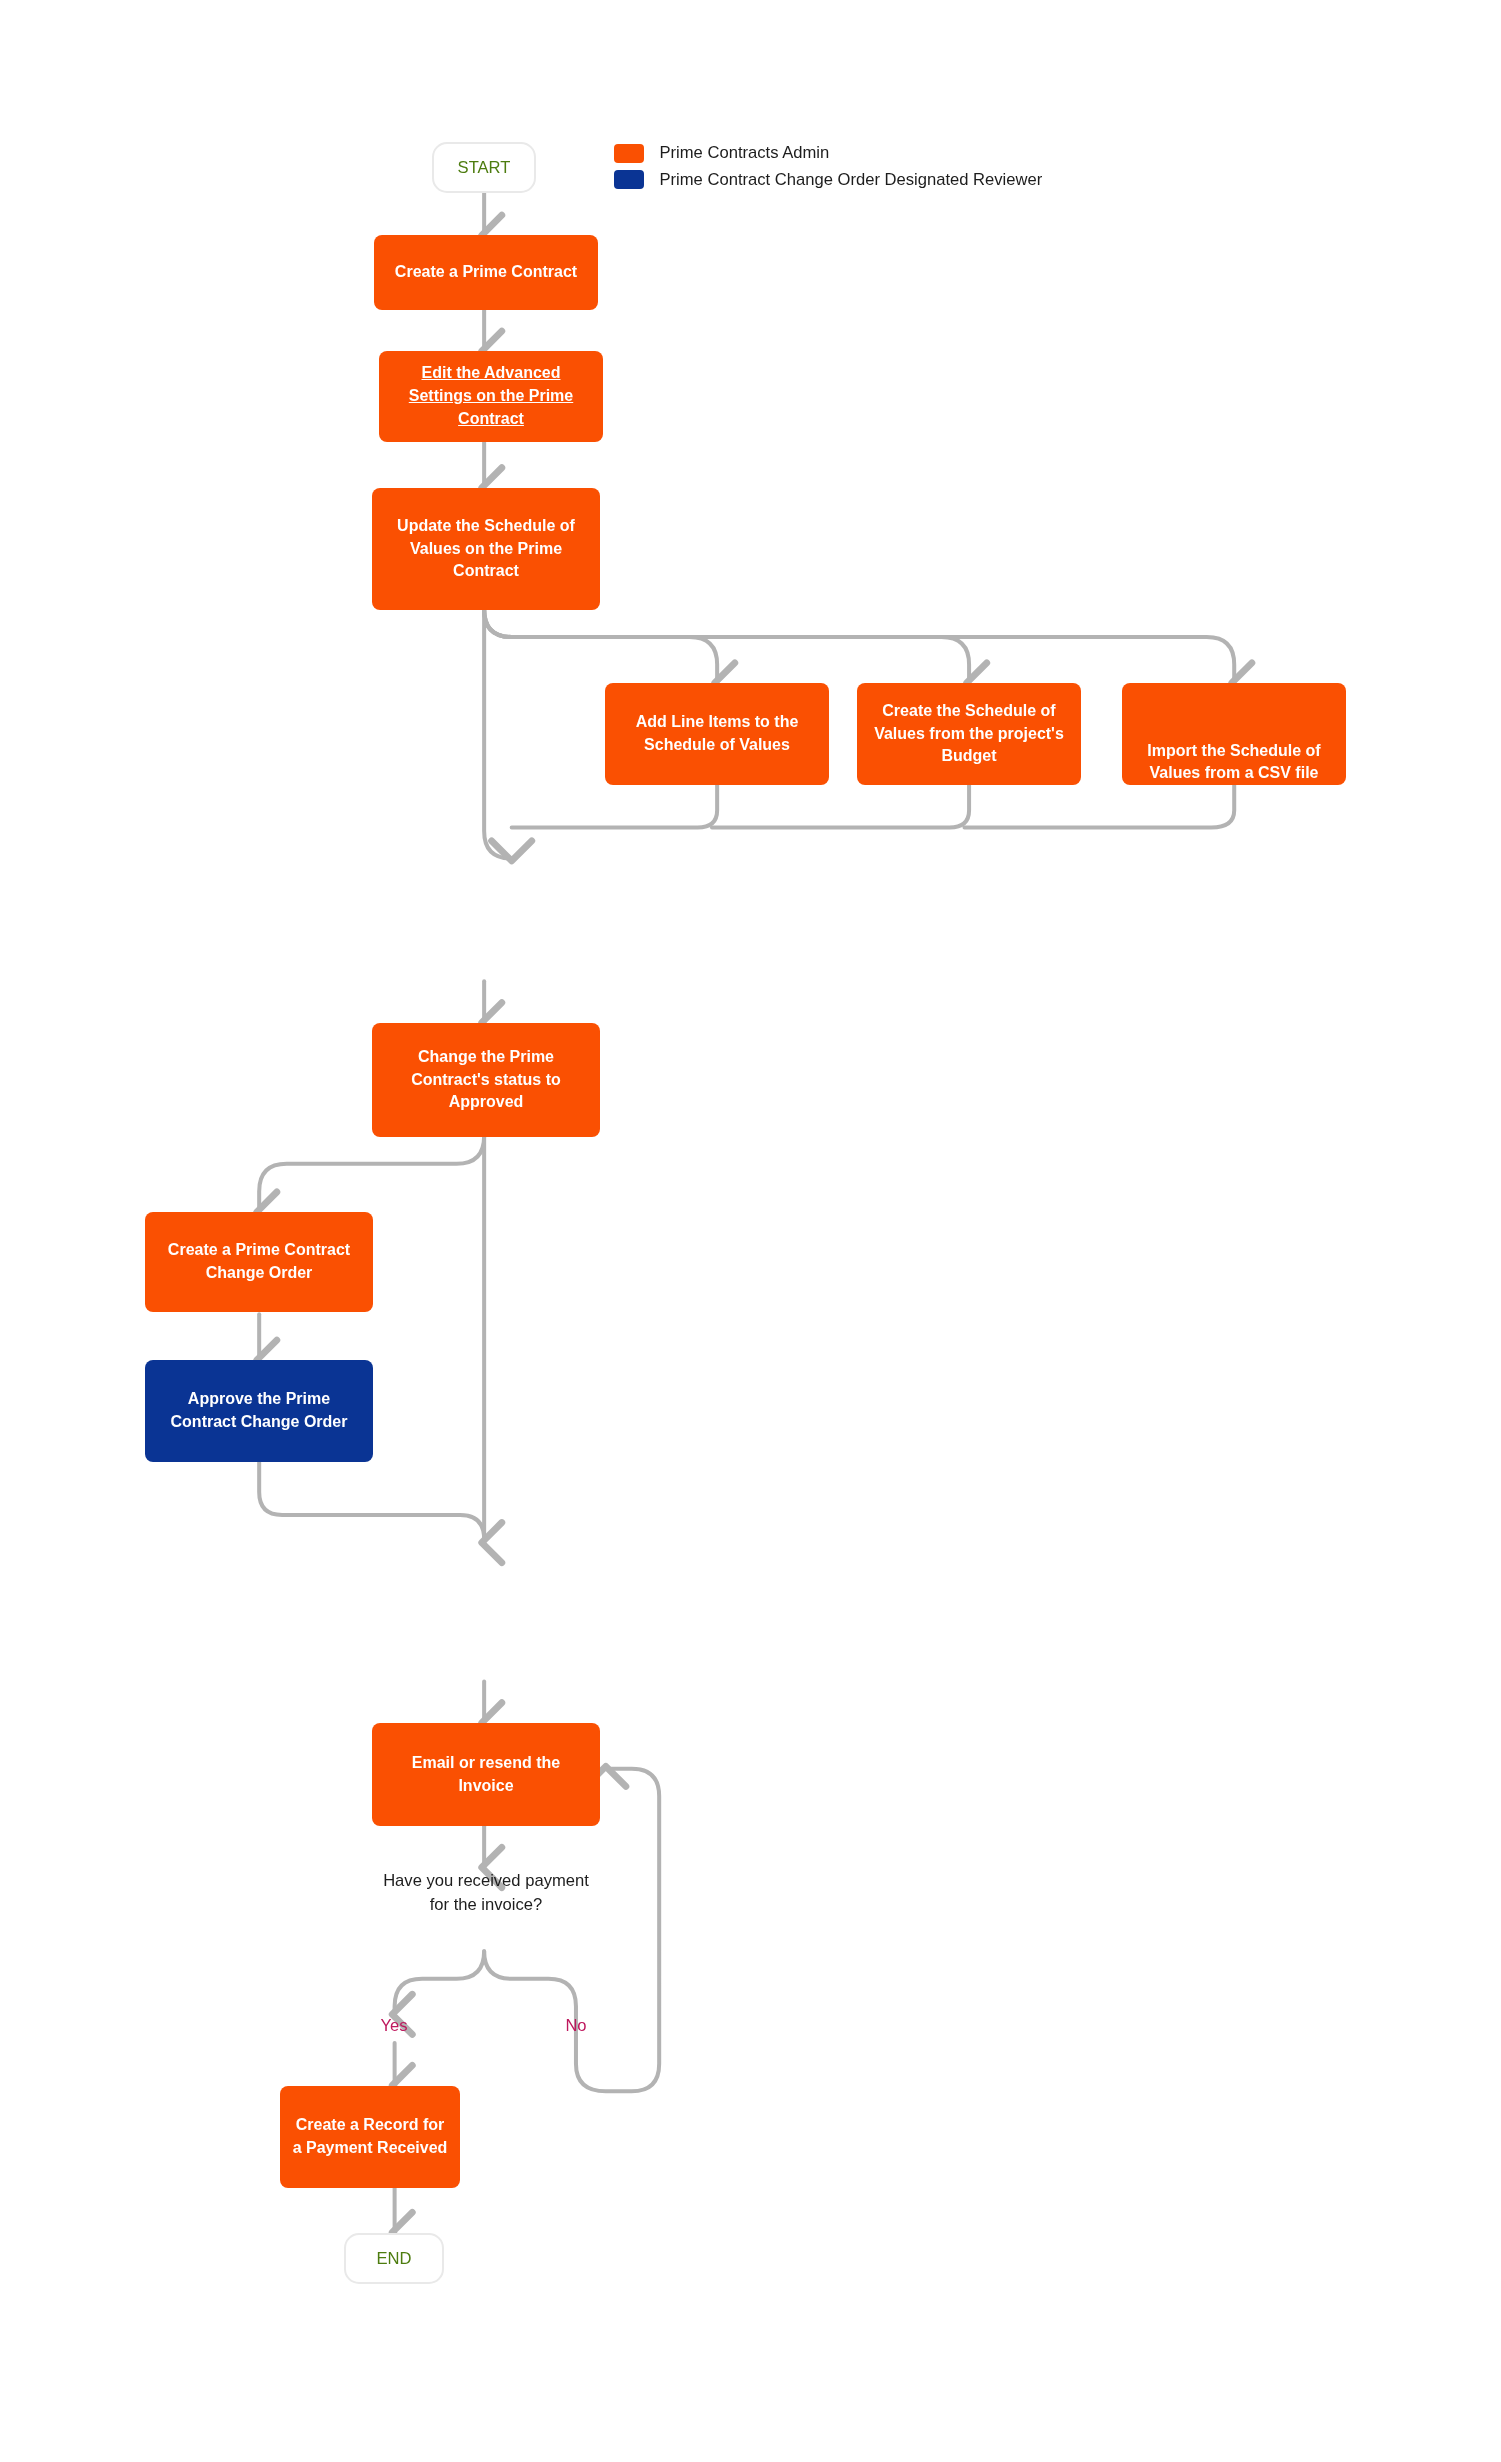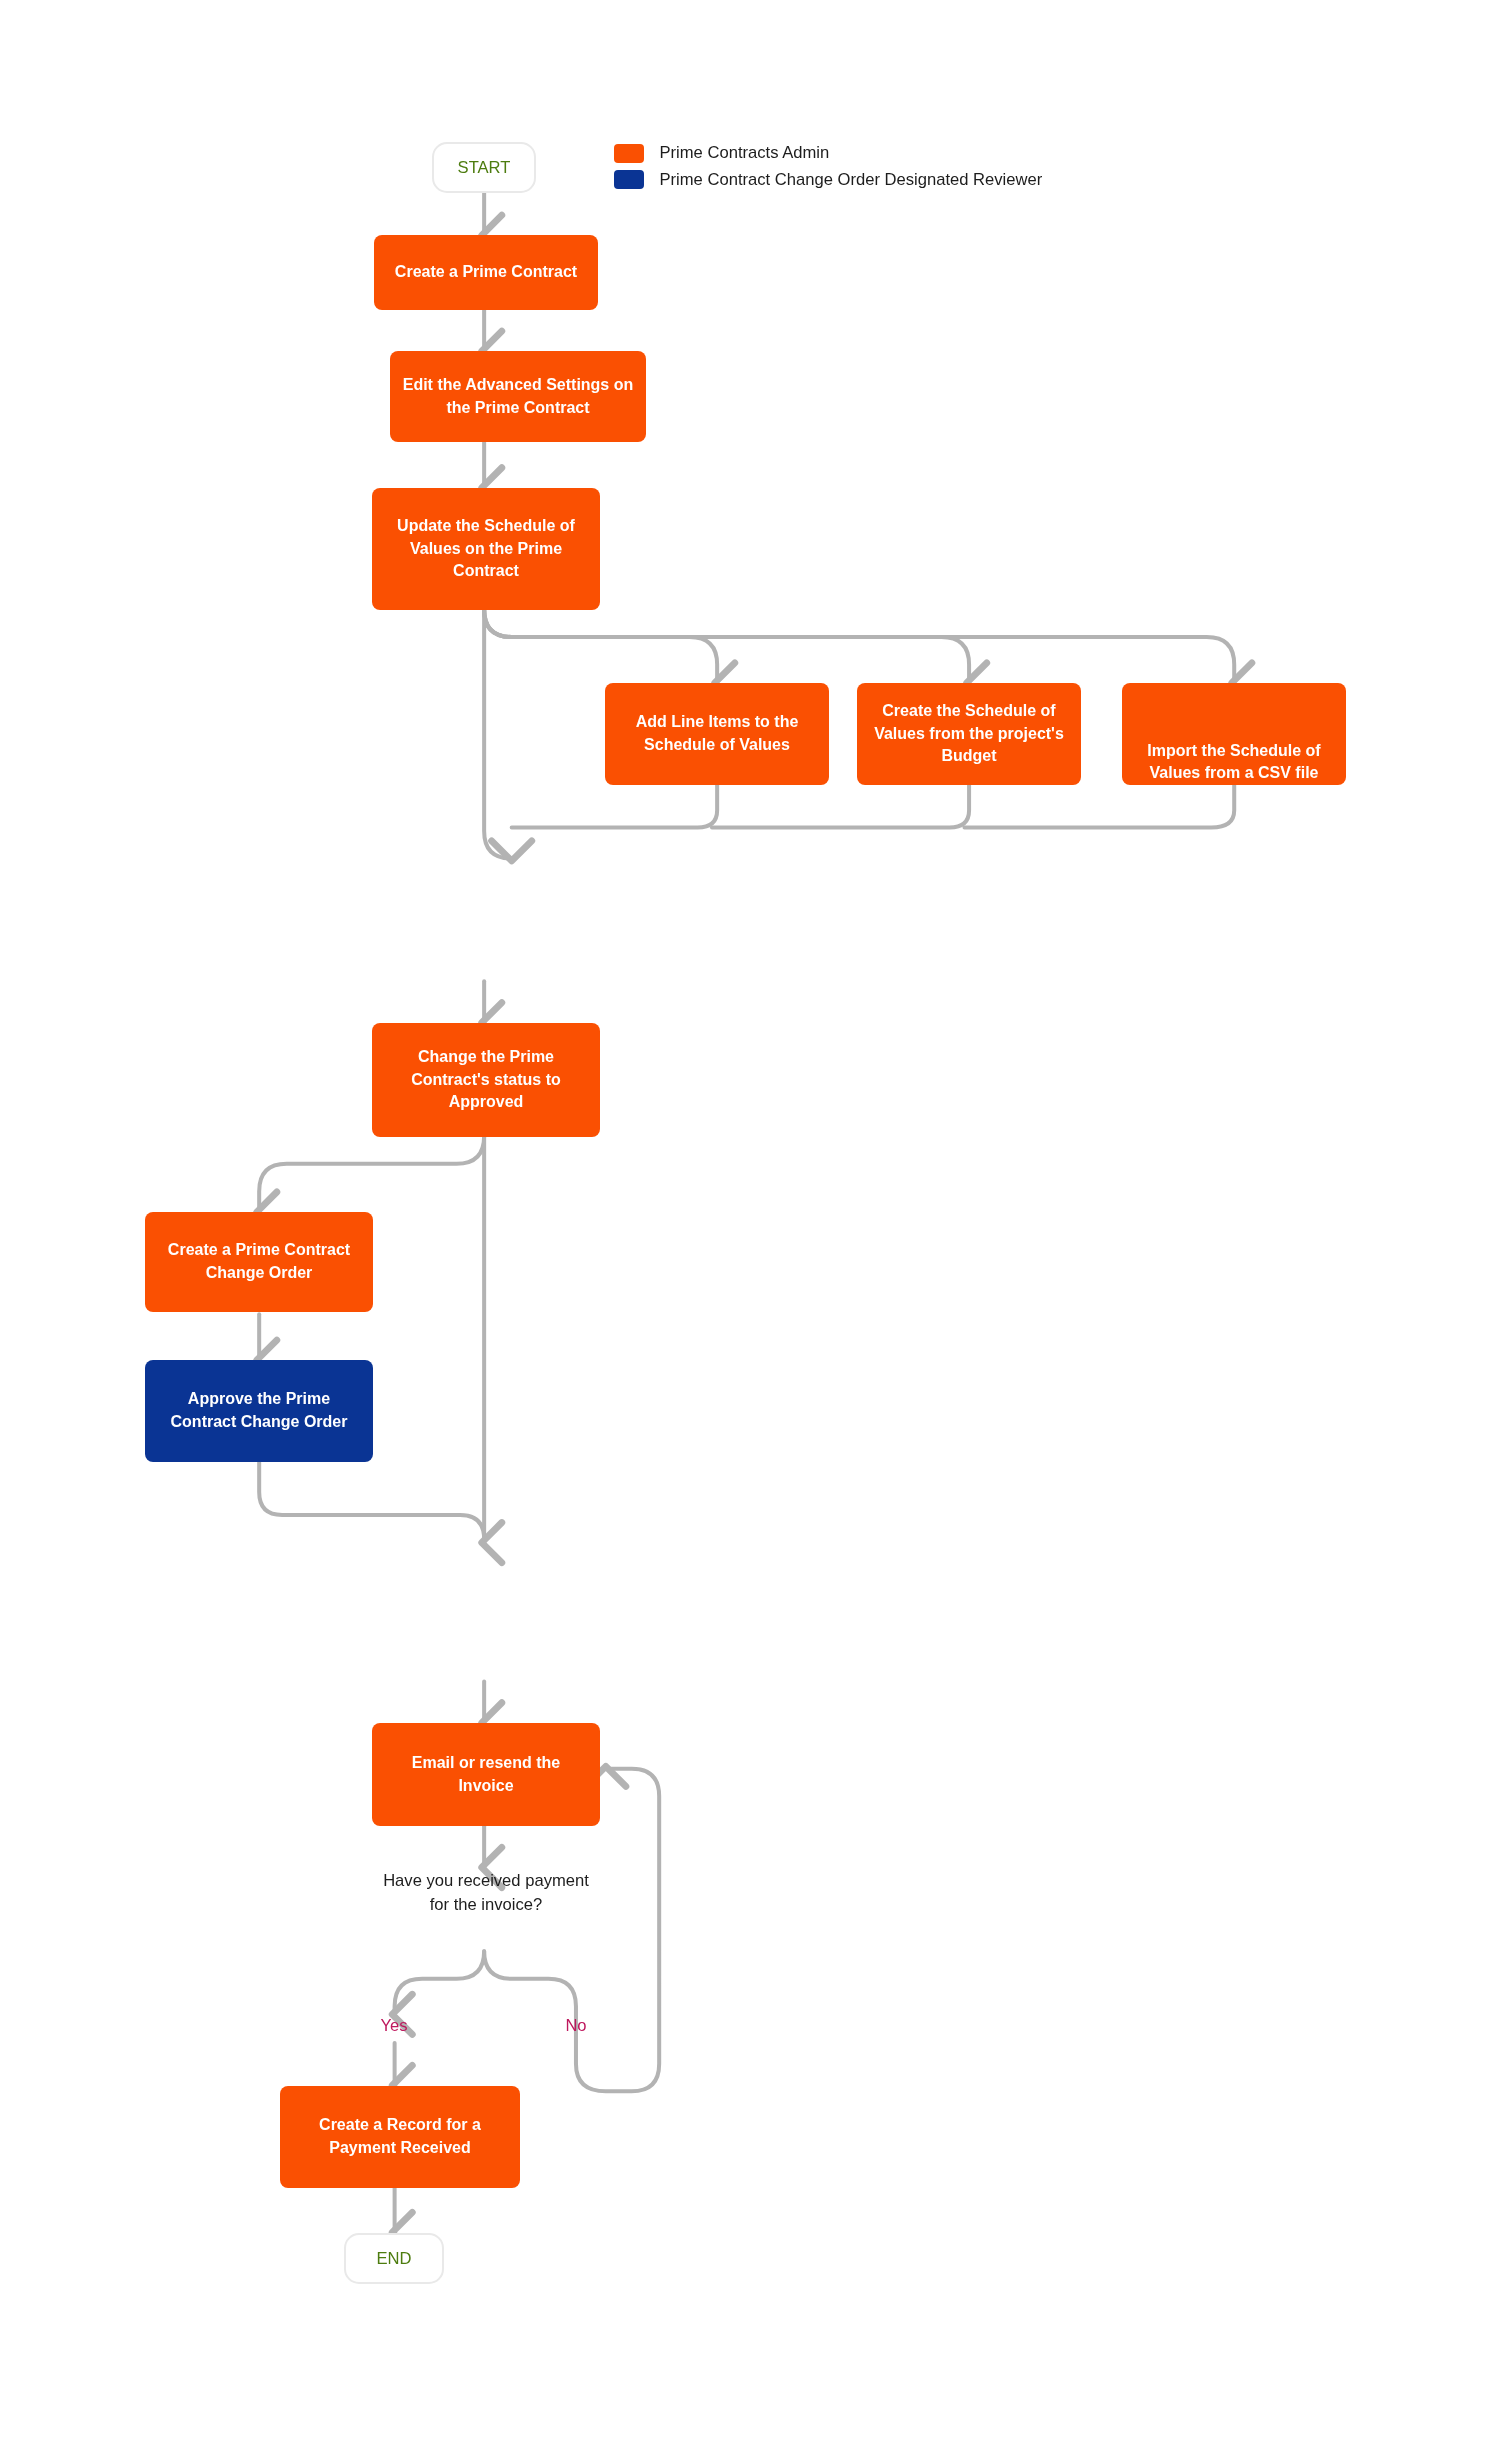--- a/index.html
+++ b/index.html
@@ -75,21 +75,21 @@
     <div class="legend-row">
       <span class="legend-swatch blue"></span>
       <span class="legend-label">Prime Contract Change Order Designated Reviewer</span>
     </div>
   </div>
 
   <div class="node process" style="left:374px;top:235px;width:224px;height:75px;">
     <span class="lbl">Create a Prime Contract</span>
   </div>
 
-  <div class="node process" style="left:390px;top:351px;width:256px;height:91px;">
+  <div class="node process" style="left:379px;top:351px;width:224px;height:91px;text-decoration:underline;">
     <span class="lbl">Edit the Advanced Settings on the Prime Contract</span>
   </div>
 
   <div class="node process" style="left:372px;top:488px;width:228px;height:122px;">
     <span class="lbl">Update the Schedule of Values on the Prime Contract</span>
   </div>
 
   <div class="node process" style="left:605px;top:683px;width:224px;height:102px;">
     <span class="lbl">Add Line Items to the Schedule of Values</span>
   </div>
@@ -118,21 +118,21 @@
 
   <div class="node process" style="left:372px;top:1723px;width:228px;height:103px;">
     <span class="lbl">Email or resend the Invoice</span>
   </div>
 
   <div class="decision-text" style="left:372px;top:1869px;width:228px;">Have you received payment for the invoice?</div>
 
   <div class="edge-label" style="left:348px;top:2016px;width:92px;">Yes</div>
   <div class="edge-label" style="left:530px;top:2016px;width:92px;">No</div>
 
-  <div class="node process" style="left:280px;top:2086px;width:240px;height:102px;">
+  <div class="node process" style="left:280px;top:2086px;width:180px;height:102px;">
     <span class="lbl">Create a Record for a Payment Received</span>
   </div>
 
   <div class="node terminator" style="left:344px;top:2233px;width:100px;height:51px;">
     <span class="lbl">END</span>
   </div>
 
 </div>
 
 

